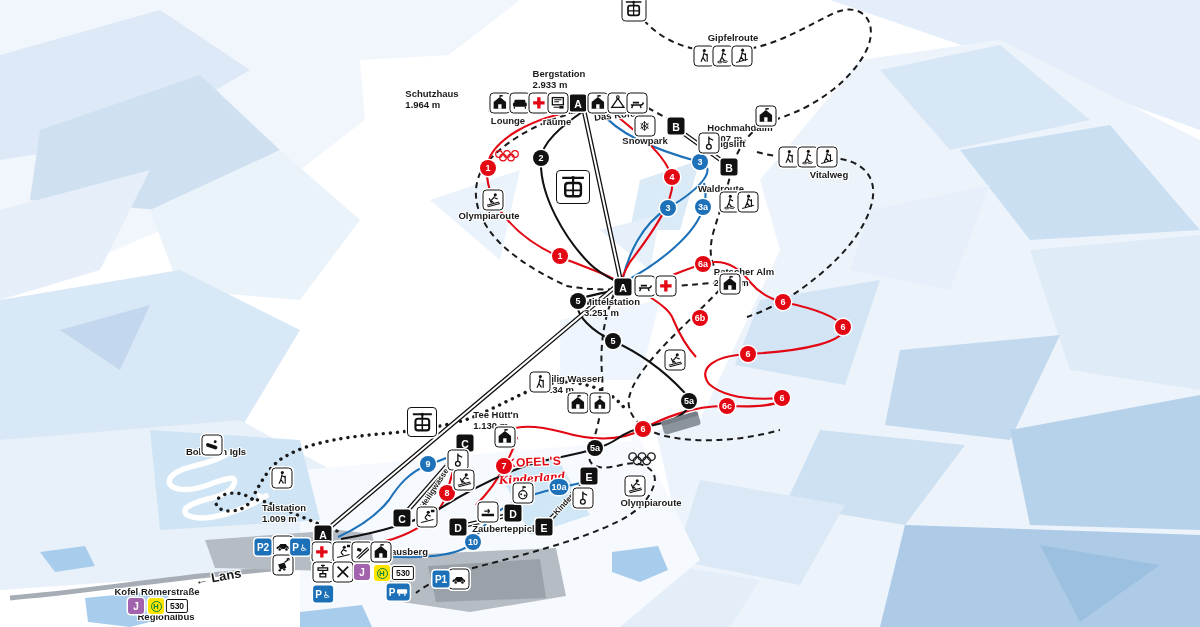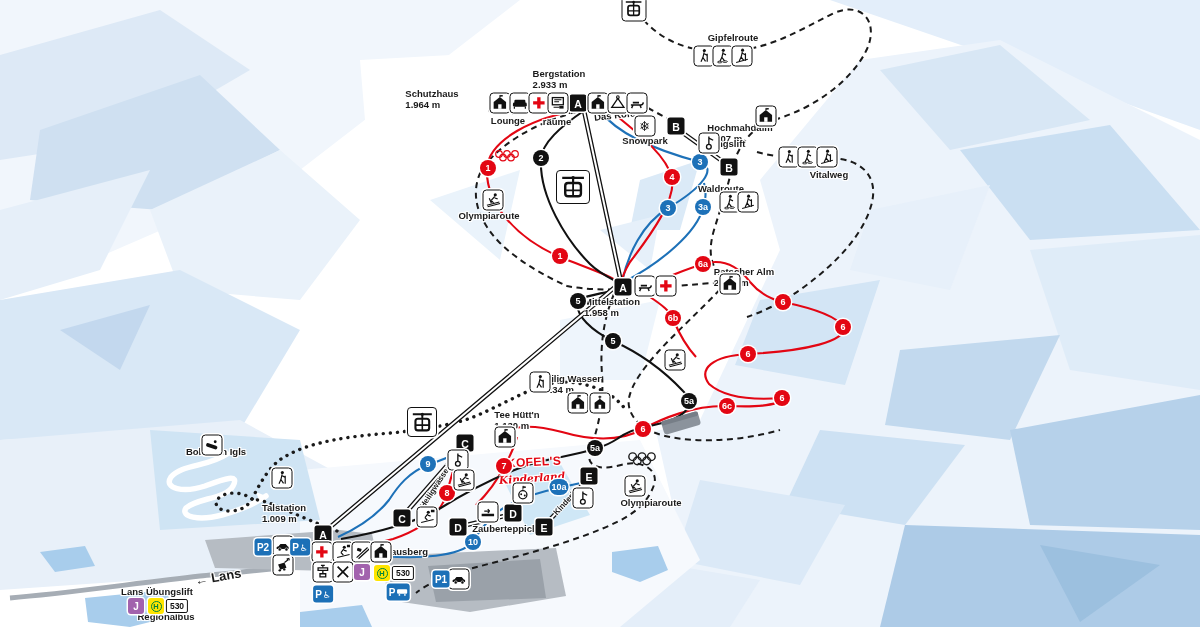--- a/index.html
+++ b/index.html
@@ -270,52 +270,52 @@
 räume</div>
       <div class="lbl left" style="left: 594px; top: 115px; transform: translate(0px, -50%) rotate(-6deg);">Das Kofel</div>
       <div class="lbl" style="left: 645px; top: 141px;">Snowpark</div>
       <div class="lbl" style="left: 733px; top: 38px;">Gipfelroute</div>
       <div class="lbl left" style="left: 740px; top: 133px;">Hochmahdalm
 1.907 m</div>
       <div class="lbl left" style="left: 722px; top: 144px;">Übungslift</div>
       <div class="lbl" style="left: 829px; top: 175px;">Vitalweg</div>
       <div class="lbl left" style="left: 721px; top: 189px;">Waldroute</div>
       <div class="lbl left" style="left: 612px; top: 307px;">Mittelstation
-1.958 m</div>
+3.251 m</div>
       <div class="lbl left" style="left: 744px; top: 277px;">Patscher Alm
 2.317 m</div>
       <div class="lbl left" style="left: 570px; top: 384px;">Heilig Wasser
 1.234 m</div>
-      <div class="lbl left" style="left: 496px; top: 420px; margin-left: 21px;">Tee Hütt'n
+      <div class="lbl left" style="left: 496px; top: 420px;">Tee Hütt'n
 1.130 m</div>
       <div class="lbl" style="left: 489px; top: 216px;">Olympiaroute</div>
       <div class="lbl" style="left: 651px; top: 503px;">Olympiaroute</div>
       <div class="lbl left" style="left: 284px; top: 513px;">Talstation
 1.009 m</div>
       <div class="lbl left" style="left: 396px; top: 552px;">Das Hausberg</div>
       <div class="lbl" style="left: 505px; top: 529px;">Zauberteppich</div>
       <div class="lbl" style="left: 216px; top: 452px;">Bobbahn Igls</div>
       <div class="lbl" style="left: 218px; top: 577px; font-size: 13px; transform: translate(-50%, -50%) rotate(-10deg);">← Lans</div>
-      <div class="lbl" style="left: 157px; top: 592px;">Lans Übungslift</div>
+      <div class="lbl" style="left: 157px; top: 592px;">Kofel Römerstraße</div>
       <div class="lbl" style="left: 166px; top: 617px;">Regionalbus</div>
       <div class="lbl" style="left: 438px; top: 483px; font-size: 8px; transform: translate(-50%, -50%) rotate(-57deg);">Heiligwasserlift</div>
       <div class="lbl" style="left: 567px; top: 501px; font-size: 8px; transform: translate(-50%, -50%) rotate(-47deg);">Kinderlift</div>
       <div class="lbl" style="left: 534px; top: 462px; font-size: 12px; color: rgb(227, 6, 19); letter-spacing: 0.4px; transform: translate(-50%, -50%) rotate(-3deg);">KOFEL'S</div>
       <div class="lbl script" style="left: 532px; top: 478px; font-size: 10.5px; color: rgb(227, 6, 19); transform: translate(-50%, -50%) rotate(-4deg);">Kinderland</div>
       <div class="circ red" style="left: 488px; top: 168px;">1</div>
       <div class="circ black" style="left: 541px; top: 158px;">2</div>
       <div class="circ red" style="left: 560px; top: 256px;">1</div>
       <div class="circ blue" style="left: 700px; top: 162px;">3</div>
       <div class="circ red" style="left: 672px; top: 177px;">4</div>
       <div class="circ blue" style="left: 668px; top: 208px;">3</div>
       <div class="circ blue" style="left: 703px; top: 207px;">3a</div>
       <div class="circ red" style="left: 703px; top: 264px;">6a</div>
       <div class="circ red" style="left: 783px; top: 302px;">6</div>
       <div class="circ red" style="left: 843px; top: 327px;">6</div>
-      <div class="circ red" style="left: 673px; top: 318px;">6b</div>
+      <div class="circ red" style="left: 700px; top: 318px;">6b</div>
       <div class="circ black" style="left: 578px; top: 301px;">5</div>
       <div class="circ black" style="left: 613px; top: 341px;">5</div>
       <div class="circ red" style="left: 748px; top: 354px;">6</div>
       <div class="circ black" style="left: 689px; top: 401px;">5a</div>
       <div class="circ red" style="left: 782px; top: 398px;">6</div>
       <div class="circ red" style="left: 727px; top: 406px;">6c</div>
       <div class="circ red" style="left: 643px; top: 429px;">6</div>
       <div class="circ black" style="left: 595px; top: 448px;">5a</div>
       <div class="circ red" style="left: 504px; top: 466px;">7</div>
       <div class="circ blue" style="left: 428px; top: 464px;">9</div>

